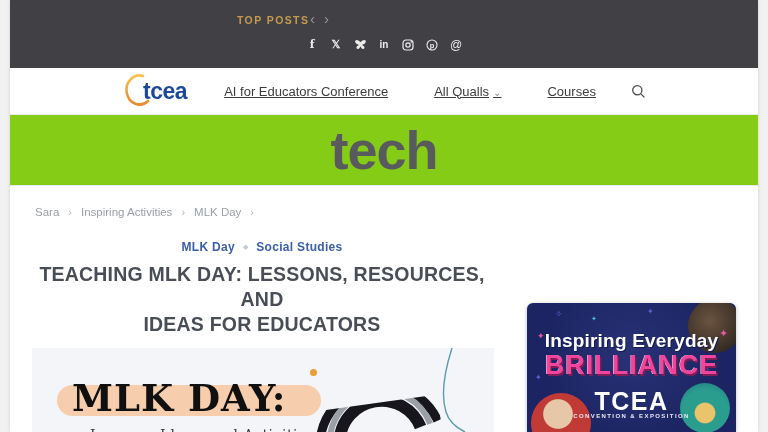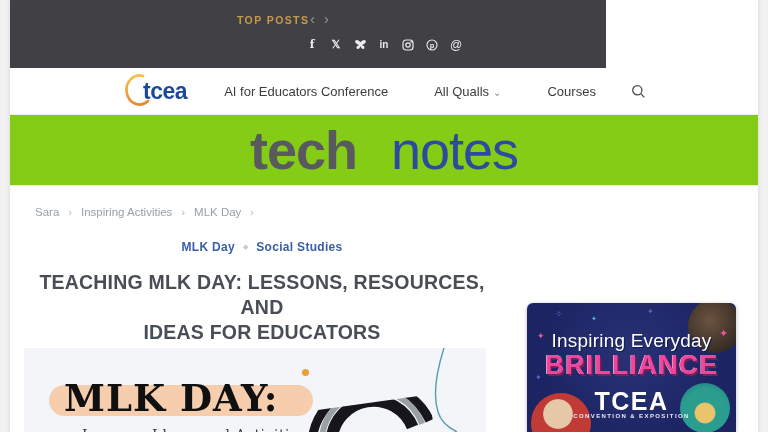--- a/index.html
+++ b/index.html
@@ -3,88 +3,88 @@
 <meta charset="utf-8">
 <style>
   * { margin:0; padding:0; box-sizing:border-box; }
   html,body { width:768px; height:432px; overflow:hidden; }
   body { background:#f1f1f2; font-family:"Liberation Sans", sans-serif; position:relative; }
 
   .page { position:absolute; left:10px; top:0; width:748px; height:432px;
           background:#ffffff; overflow:hidden; box-shadow:0 0 4px rgba(0,0,0,.12); }
 
   
-  .topbar { position:absolute; left:0; top:0; width:596px; height:68px; background:#414045; }
+  .topbar { position:absolute; left:0; top:0; width:748px; height:68px; background:#414045; }
   .top-posts { position:absolute; left:227px; top:14px; font-size:10.5px; font-weight:bold;
                letter-spacing:1.4px; color:#c59a4d; cursor:pointer; }
   .carousel-arrows { position:absolute; left:300px; top:10px; display:flex; gap:9px; }
   .carousel-arrows span { color:#96969a; font-size:15px; line-height:18px; cursor:pointer; }
   .social-row { position:absolute; left:0; top:38px; width:748px; display:flex;
                 justify-content:center; align-items:center; gap:11px; }
   .social-row .sicon { width:13px; height:13px; display:flex; align-items:center;
                        justify-content:center; color:#ececec; font-size:11px; font-weight:bold;
                        cursor:pointer; }
   .social-row svg { display:block; }
 
   
   .header { position:absolute; left:0; top:68px; width:748px; height:47px; background:#fff;
             border-bottom:1px solid #ececec; display:flex; align-items:center; justify-content:center; }
   .logo { display:flex; align-items:center; margin-right:14px; cursor:pointer; }
   .logo svg { display:block; margin-right:-7px; }
   .logo-text { font-size:23px; font-weight:bold; color:#1c4899; letter-spacing:-.5px; }
-  .nav-link { font-size:13px; color:#3c3c3c; margin:0 23px; cursor:pointer; white-space:nowrap; }
+  .nav-link { font-size:13px; color:#3c3c3c; margin:0 23px; cursor:pointer; white-space:nowrap;text-decoration:underline; }
   .nav-caret { font-size:10px; color:#8a8a8a; margin-left:4px; }
   .search-btn { margin-left:12px; cursor:pointer; display:flex; align-items:center; }
 
   
   .masthead { position:absolute; left:0; top:115px; width:748px; height:71px; background:#84cc16;
               border-bottom:1px solid #e9ebef; display:flex; align-items:center; justify-content:center;gap:34px; }
   .masthead .bold { font-size:54px; font-weight:bold; color:#595a5e; letter-spacing:-1px; }
   .masthead .light { font-size:54px; font-weight:300; color:#2b4c9e; letter-spacing:-1px; }
 
   
   .breadcrumb { position:absolute; left:25px; top:206px; display:flex; align-items:center;
                 font-size:11.5px; color:#9aa0a9; white-space:nowrap; }
   .breadcrumb .crumb { cursor:pointer; }
   .breadcrumb .sep { margin:0 9px; color:#b3b8bf; font-size:11px; }
 
   
   .article-head { position:absolute; left:18px; top:240px; width:468px; text-align:center; }
   .cat-row { display:flex; justify-content:center; align-items:center; gap:8px; }
   .cat-link { font-size:12px; font-weight:600; letter-spacing:.3px; color:#3a5ea8; cursor:pointer; }
   .cat-sep { font-size:7px; color:#c3cbdb; }
-  .post-title { margin-top:16px; font-size:19.5px; line-height:25px; font-weight:bold;
+  .post-title { margin-top:8px; font-size:19.5px; line-height:25px; font-weight:bold;
                 letter-spacing:.2px; color:#484d56; text-transform:uppercase; }
   .byline { margin-top:9px; font-size:12.5px; color:#9b9b9b; display:flex;
             justify-content:center; align-items:center; gap:9px; }
   .byline .prefix { color:#b7b7b7; }
   .byline .author { color:#424242; font-weight:600; cursor:pointer; }
   .byline .pipe { color:#d3d3d3; font-size:11px; }
 
   
-  .featured { position:absolute; left:14px; top:348px; width:462px; height:84px;
+  .featured { position:absolute; left:22px; top:348px; width:462px; height:84px;
               background:#f3f5f9; overflow:hidden; }
   .pill { position:absolute; left:25px; top:37px; width:264px; height:31px; border-radius:16px;
           background:#f6cead; }
   .mlk-headline { position:absolute; left:40px; top:28px; font-family:"DejaVu Serif", serif;
                   font-weight:bold; font-size:37px; color:#101010; letter-spacing:1px; }
   .mlk-dot { position:absolute; left:278px; top:21px; width:7px; height:7px; border-radius:50%;
              background:#eb9f35; }
   .mlk-subtext { position:absolute; left:58px; top:79px; width:300px; font-family:"DejaVu Serif", serif;
                  font-size:14px; color:#3a3a3a; letter-spacing:.5px; }
   .head-art { position:absolute; left:283px; top:55px; transform:rotate(-8deg); }
   .line-art { position:absolute; left:400px; top:0; }
 
   
   .ad { position:absolute; left:517px; top:303px; width:209px; height:129px;
         background:radial-gradient(circle at 50% 40%, #283275 0%, #1c2463 70%);
         border-radius:6px 6px 0 0; overflow:hidden; cursor:pointer;
         box-shadow:0 1px 4px rgba(0,0,0,.25); }
   .ad .l1 { position:absolute; left:0; top:27px; width:100%; text-align:center; color:#ffffff;
-            font-size:19px; font-weight:normal; letter-spacing:.2px;
+            font-size:19px; font-weight:bold; letter-spacing:.2px;
             text-shadow:1px 1px 0 #141a4d; }
   .ad .l2 { position:absolute; left:0; top:47px; width:100%; text-align:center; color:#f0459c;
             font-size:27px; font-weight:bold; letter-spacing:1px;
             text-shadow:1.5px 1.5px 0 #7e1d56, -0.5px -0.5px 0 #ffd9ec; }
   .ad .brand { position:absolute; left:0; top:84px; width:100%; text-align:center; color:#fff;
                font-size:25px; font-weight:bold; letter-spacing:1.5px; }
   .ad .brand-sub { position:absolute; left:0; top:110px; width:100%; text-align:center; color:#e8e8f5;
                    font-size:6px; letter-spacing:1.4px; font-weight:bold; }
   .ad .circ { position:absolute; border-radius:50%; }
   .circ.tr { width:54px; height:54px; right:-6px; top:-4px;
@@ -155,21 +155,20 @@
     <span class="search-btn">
       <svg width="15" height="15" viewBox="0 0 15 15">
         <circle cx="6.3" cy="6.3" r="4.6" fill="none" stroke="#4a4a4a" stroke-width="1.3"></circle>
         <line x1="9.9" y1="9.9" x2="13.4" y2="13.4" stroke="#4a4a4a" stroke-width="1.3"></line>
       </svg>
     </span>
   </div>
 
   <div class="masthead">
     <span class="bold">tech</span>
-      <span class="light">notes</span>
   </div>
 
   <div class="breadcrumb">
     <span class="crumb">Sara</span>
     <span class="sep">›</span>
     <span class="crumb">Inspiring Activities</span>
     <span class="sep">›</span>
     <span class="crumb">MLK Day</span>
     <span class="sep">›</span>
   </div>

